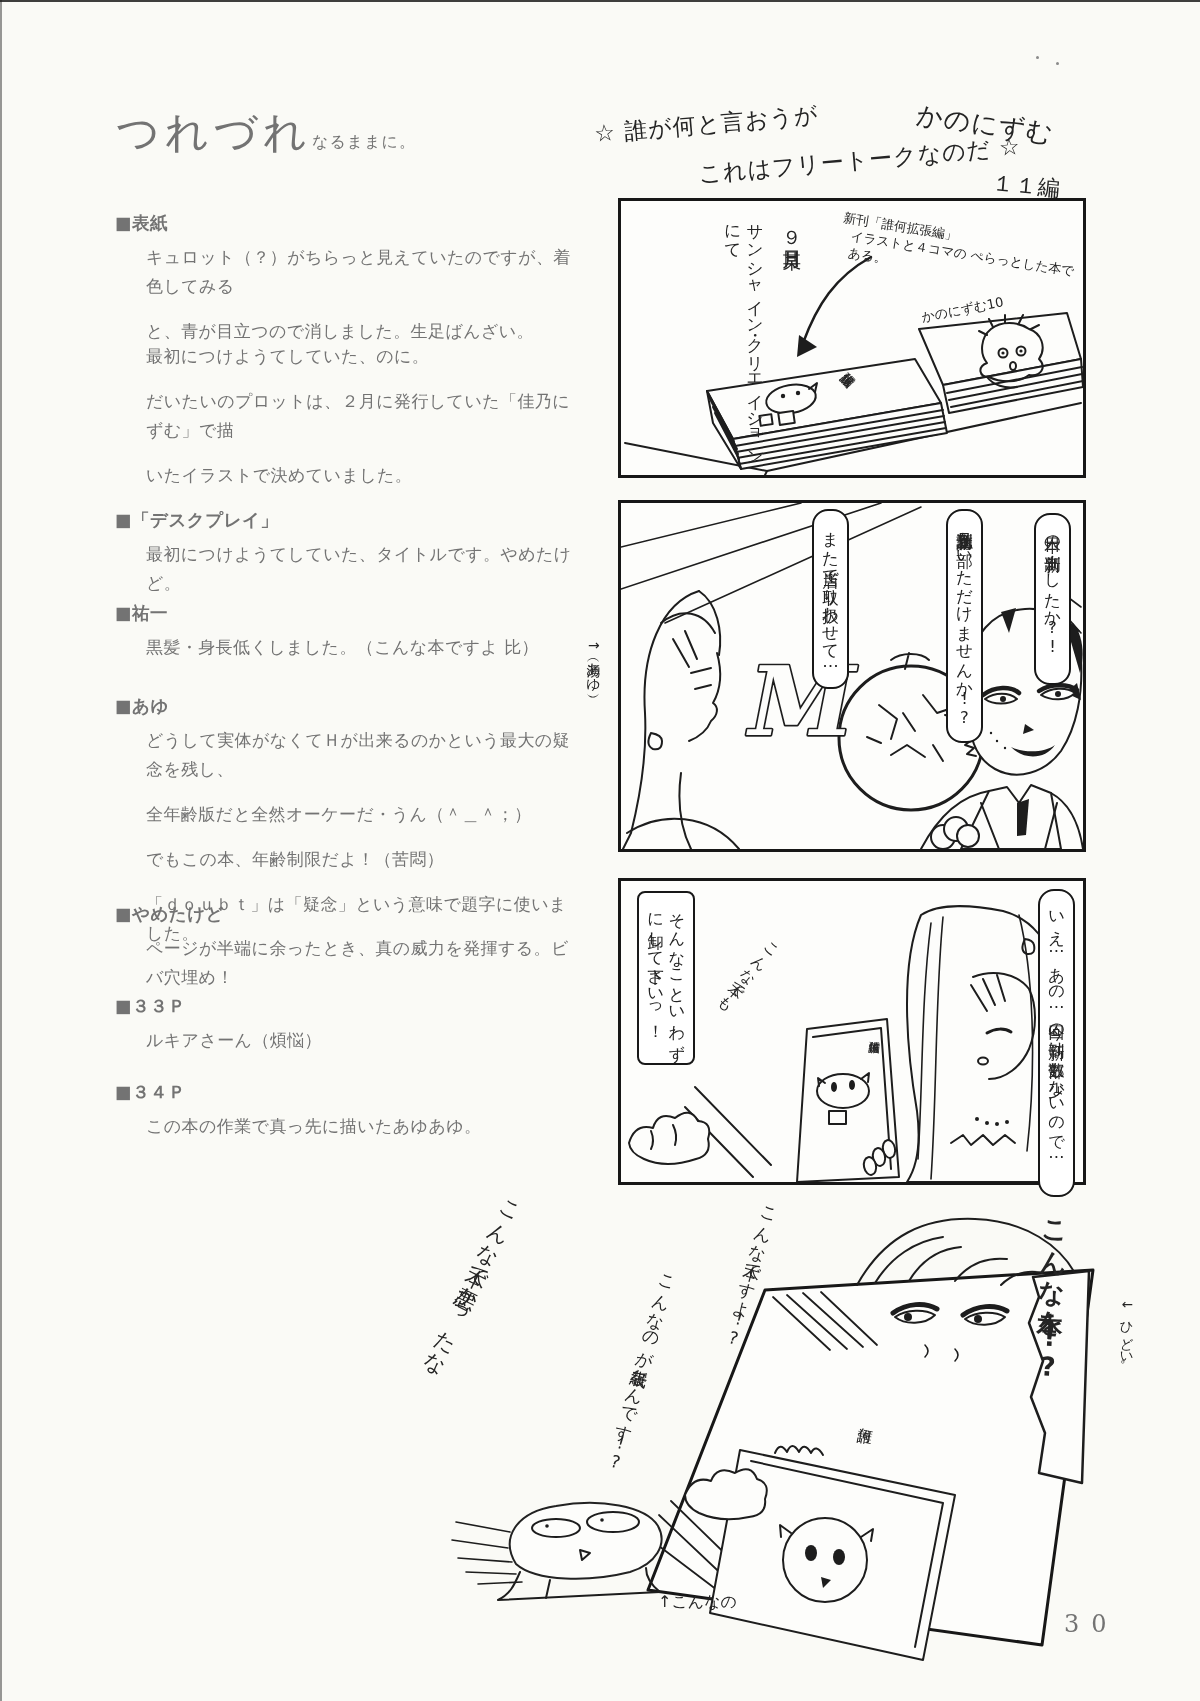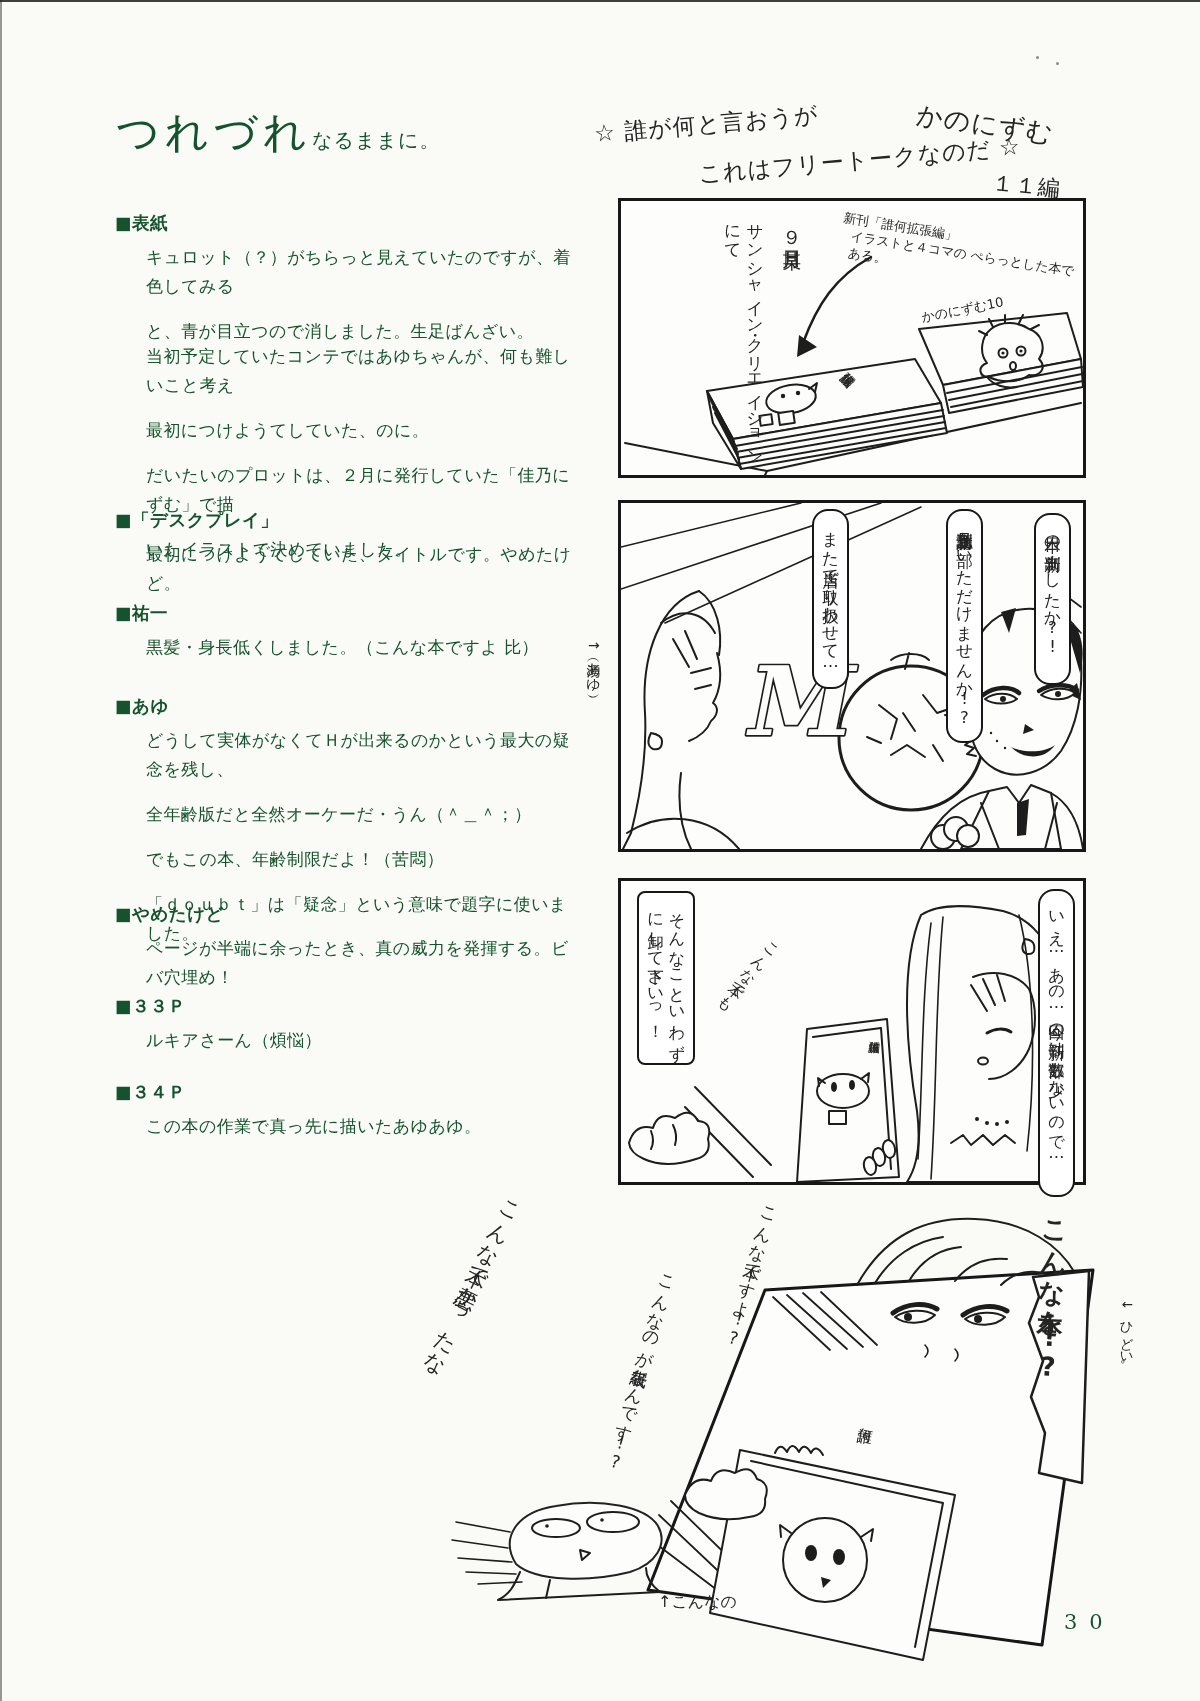--- a/index.html
+++ b/index.html
@@ -1,39 +1,39 @@
 <!DOCTYPE html>
 <html><head>
 <meta charset="utf-8">
 <style>
   html,body{margin:0;padding:0;}
   body{width:1200px;height:1701px;position:relative;overflow:hidden;background:#fafaf6;}
-  .pt{font-family:"DejaVu Serif","Liberation Serif",serif;color:#14532d;}
+  .pt{font-family:"DejaVu Serif","Liberation Serif",serif;color:#737373;}
   .hw{font-family:"DejaVu Sans","Liberation Sans",sans-serif;color:#242424;}
   .abs{position:absolute;}
   
   .edge-top{position:absolute;top:0;left:0;width:100%;height:2px;background:#1c1c1c;opacity:.85;}
   .edge-left{position:absolute;top:0;left:0;width:2px;height:100%;background:#1c1c1c;opacity:.45;}
   .dot{position:absolute;width:3px;height:3px;border-radius:50%;background:#8a8a8a;}
   
   .title-wrap{position:absolute;left:116px;top:104px;display:flex;align-items:baseline;}
   .title-main{font-size:43px;letter-spacing:5px;}
-  .title-sub{font-size:20px;letter-spacing:1px;}
+  .title-sub{font-size:16px;letter-spacing:1px;}
   .sec{position:absolute;left:115px;width:482px;}
   .sec h3{margin:0;font-size:17.5px;font-weight:600;letter-spacing:.5px;line-height:22px;}
   .sec p{margin:16px;padding-left:15px;font-size:17px;line-height:29px;letter-spacing:.4px;}
   .sec p:first-of-type{margin-top:9px;}
   
   .comic{position:absolute;left:600px;top:85px;width:545px;height:1610px;}
   .panel{position:absolute;left:18px;width:468px;border:3px solid #171717;background:#fdfdfb;box-sizing:border-box;}
   .panel svg{position:absolute;left:0;top:0;}
   .vt{position:absolute;writing-mode:vertical-rl;text-orientation:upright;line-height:1.35;}
   .bubble{background:#fff;border:2px solid #181818;border-radius:16px;padding:9px 6px;line-height:1.3;}
   .hdr{position:absolute;font-size:23px;letter-spacing:1px;white-space:nowrap;}
-  .pageno{position:absolute;left:1064px;top:1610px;font-size:21px;letter-spacing:12px;}
+  .pageno{position:absolute;left:1064px;top:1610px;font-size:24px;letter-spacing:12px;}
   .ink{stroke:#1d1d1d;fill:none;stroke-width:2;stroke-linecap:round;stroke-linejoin:round;}
   .fill{fill:#1d1d1d;stroke:none;}
   .paper{fill:#fdfdfb;}
 </style>
 </head>
 <body>
 
 <div class="edge-top"></div>
 <div class="edge-left"></div>
 <div class="dot" style="left:1036px;top:56px;"></div>
@@ -44,21 +44,20 @@
   <span class="title-sub">なるままに。</span>
 </div>
 
 <div class="sec pt" style="top:212px">
   <h3>■表紙</h3>
   <p>キュロット（？）がちらっと見えていたのですが、着色してみる</p>
   <p>と、青が目立つので消しました。生足ばんざい。</p>
 </div>
 
 <div class="sec pt" style="top:333px">
-  <p>当初予定していたコンテではあゆちゃんが、何も難しいこと考え</p>
   <p>最初につけようてしていた、のに。</p>
   <p>だいたいのプロットは、２月に発行していた「佳乃にずむ」で描</p>
   <p>いたイラストで決めていました。</p>
 </div>
 
 <div class="sec pt" style="top:509px">
   <h3>■「デスクプレイ」</h3>
   <p>最初につけようてしていた、タイトルです。やめたけど。</p>
 </div>
 

